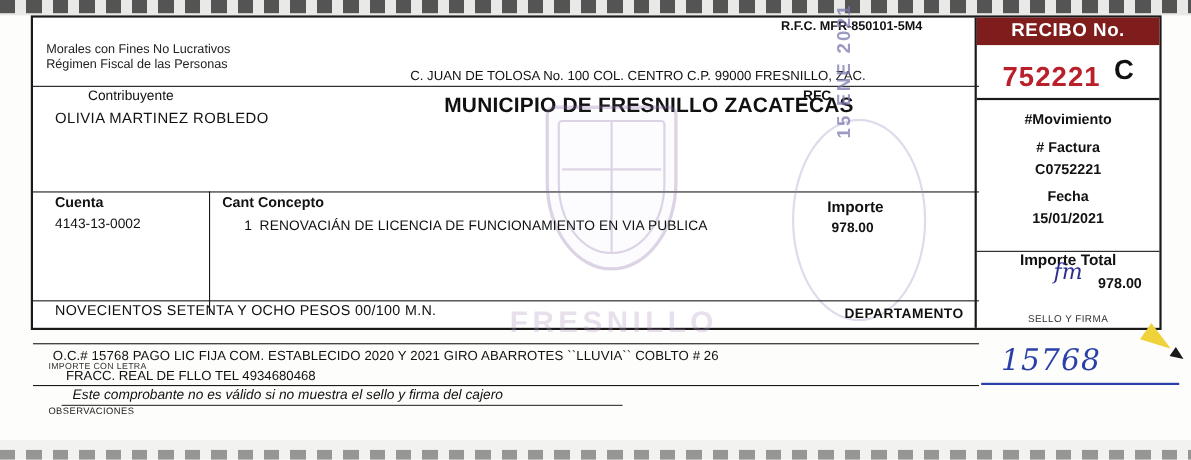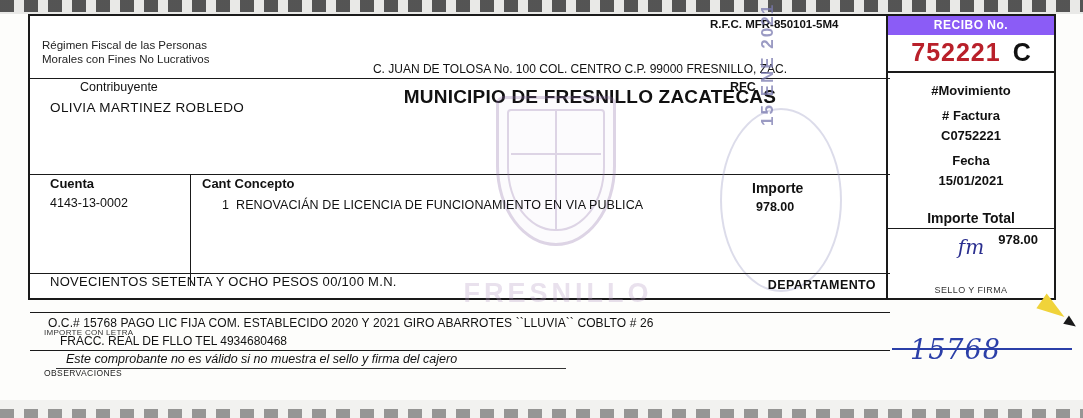--- a/index.html
+++ b/index.html
@@ -68,40 +68,41 @@
   .right-col {
     position: absolute;
     right: 0; top: 0;
     width: 168px;
     height: 100%;
     border-left: 2px solid #1a1a1a;
     box-sizing: border-box;
     text-align: center;
   }
   .recibo-head {
-    background: #8b5cf6;
+    background: #7f1d1d;
     color: #fff;
-    font-size: 12px;
+    font-size: 17px;
     font-weight: bold;
     letter-spacing: .5px;
     padding: 2px 0 3px 0;
   }
   .folio-row {
     border-bottom: 2px solid #1a1a1a;
     padding: 3px 0 4px 0;
     display: flex;
     align-items: center;
     justify-content: center;
     gap: 12px;
   }
   .folio {
     color: #b9202a;
     font-size: 25px;
     font-weight: bold;
     letter-spacing: 1px;
+    margin-top: 12px;
   }
   .folio-letter {
     font-size: 25px;
     font-weight: bold;
     color: #111;
   }
   .rc-block { margin-top: 10px; }
   .rc-label {
     font-size: 13px;
     font-weight: bold;
@@ -420,21 +421,20 @@
   
   .handwriting {
     position: absolute;
     left: 880px;
     top: 296px;
     font-family: "DejaVu Serif", serif;
     font-size: 27px;
     color: #2b3fa8;
     font-style: italic;
     letter-spacing: 1px;
-    margin-top: 22px;
   }
   .hand-underline {
     position: absolute;
     left: 862px;
     top: 332px;
     width: 180px;
     border-top: 2px solid #2b3fa8;
   }
   .pen {
     position: absolute;
@@ -470,22 +470,22 @@
   <div class="dashes"></div>
   <div class="edge-bottom"></div>
   <div class="dashes bottom"></div>
 </div>
 
 <div class="receipt">
 
   <div class="rfc-head">R.F.C. MFR-850101-5M4</div>
 
   <div class="regimen">
+    <div>Morales con Fines No Lucrativos</div>
     <div>Régimen Fiscal de las Personas</div>
-    <div>Morales con Fines No Lucrativos</div>
   </div>
 
   <div class="muni-title">MUNICIPIO DE FRESNILLO ZACATECAS</div>
   <div class="muni-addr">C. JUAN DE TOLOSA No. 100   COL. CENTRO   C.P. 99000    FRESNILLO, ZAC.</div>
   <div class="hr-head"></div>
 
   <div class="lbl-contrib">Contribuyente</div>
   <div class="lbl-rfc">RFC</div>
   <div class="val-contrib">OLIVIA MARTINEZ ROBLEDO</div>
   <div class="hr-contrib"></div>

